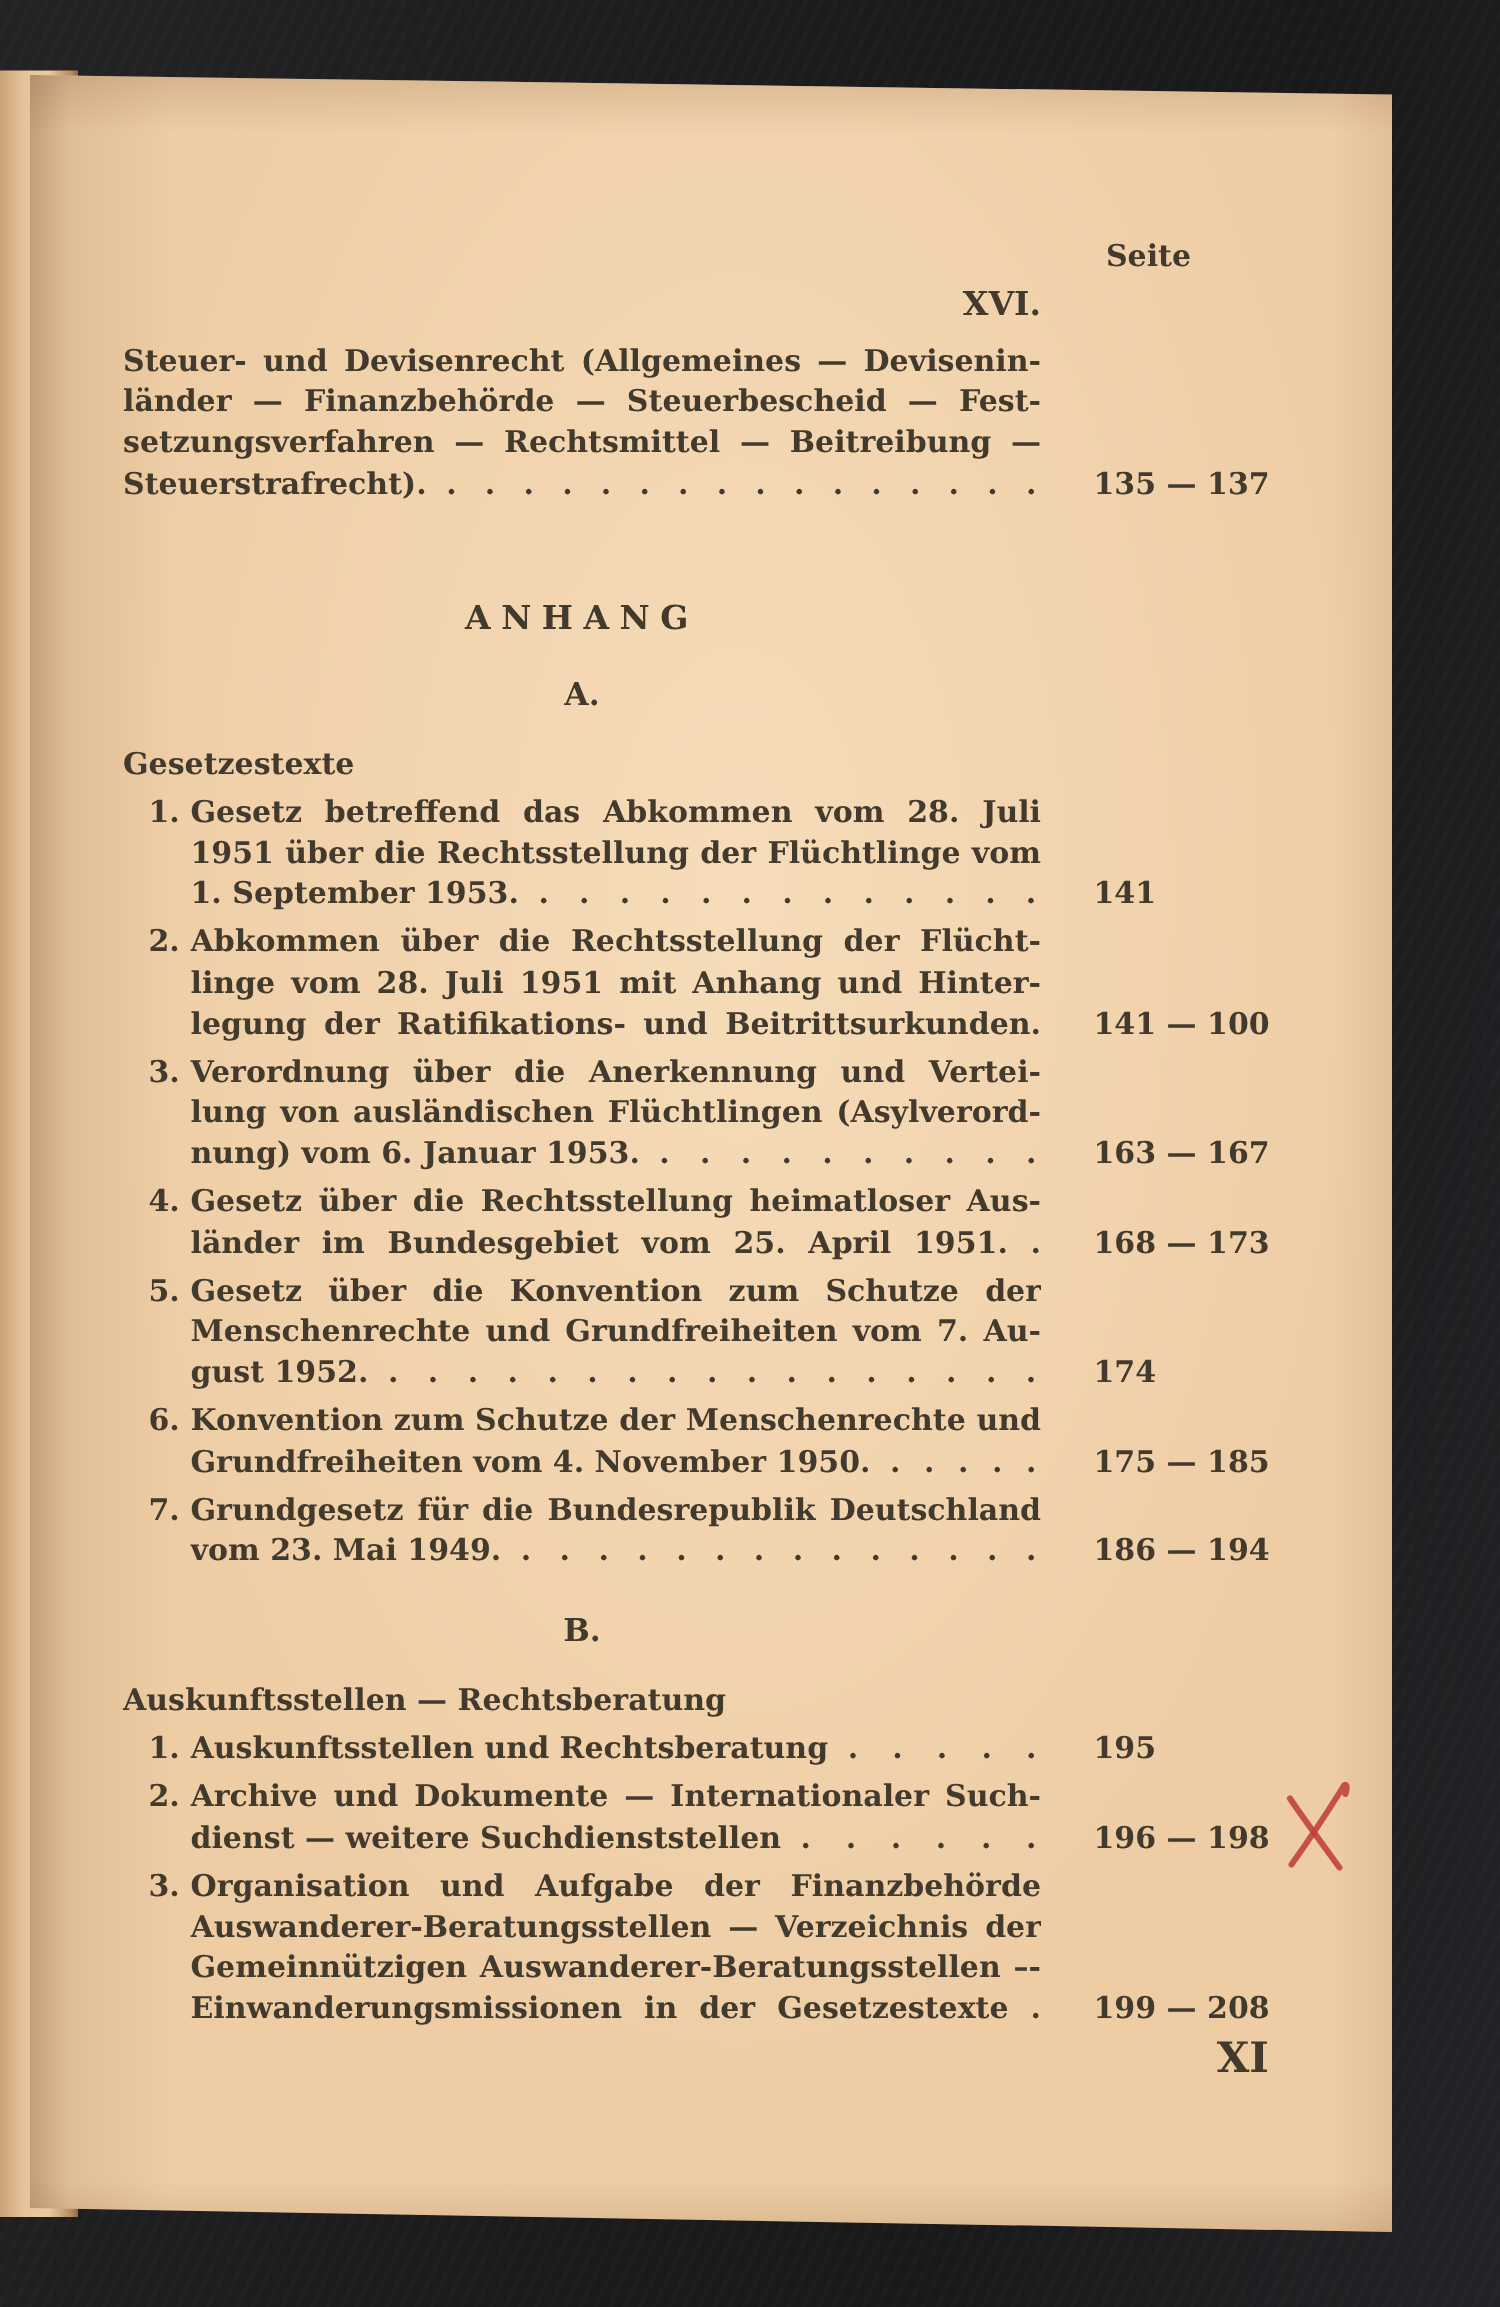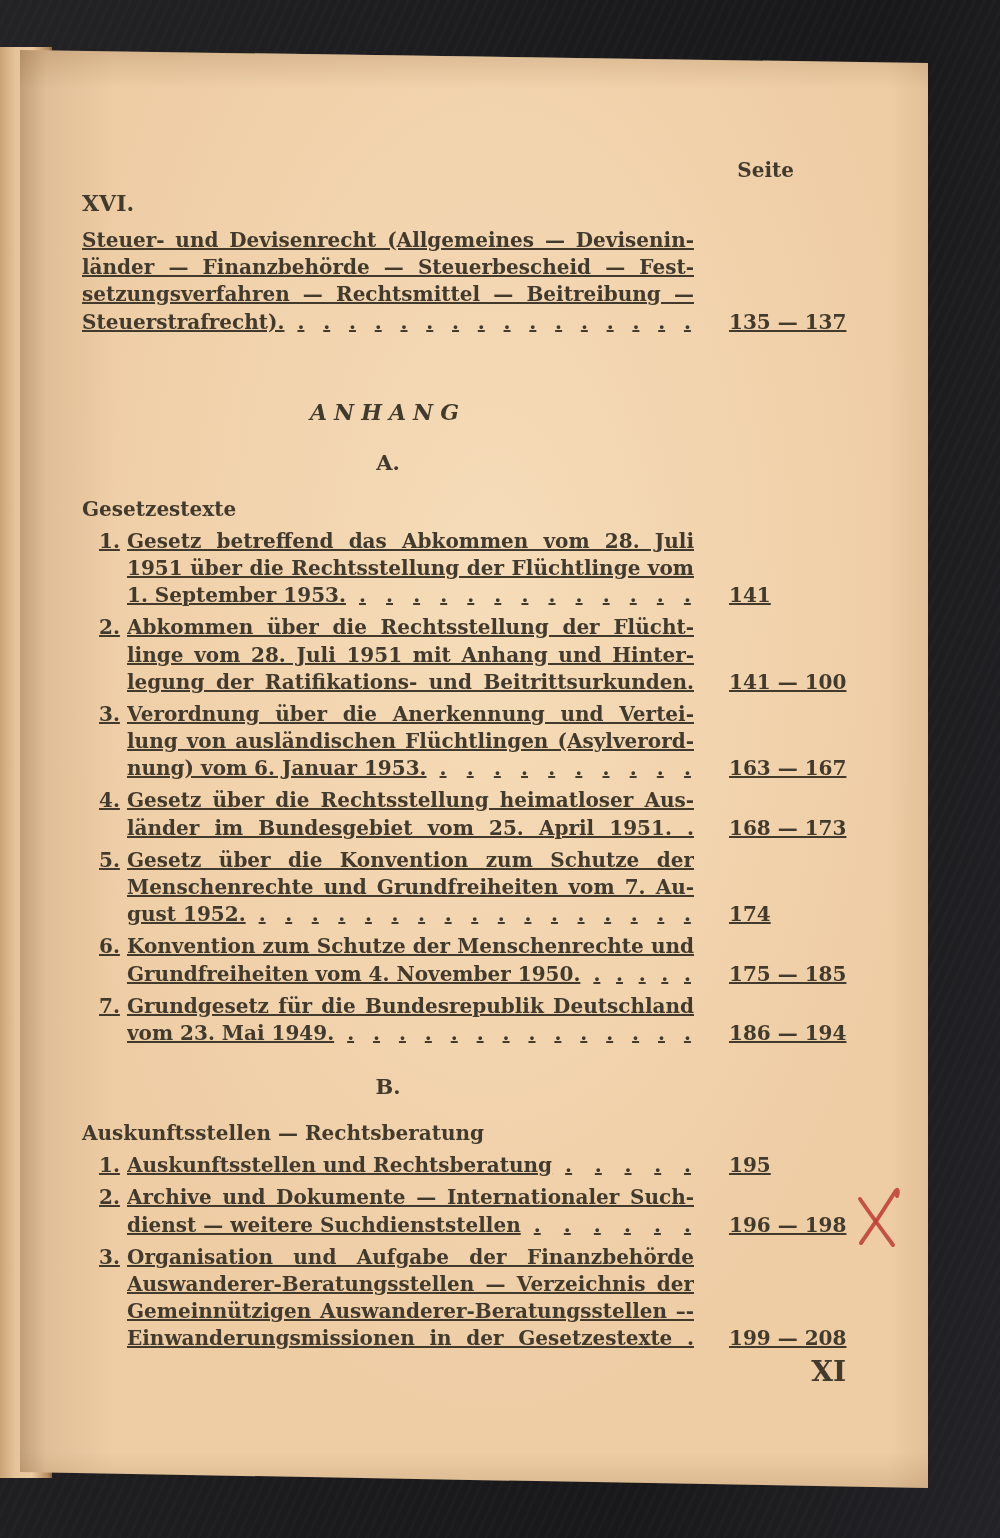--- a/index.html
+++ b/index.html
@@ -30,29 +30,29 @@
       linear-gradient(270deg, rgba(115,72,30,0.10) 0px, rgba(115,72,30,0) 40px),
       radial-gradient(ellipse at 52% 38%, var(--paper-hi) 0%, rgba(246,220,185,0) 65%),
       var(--paper);
     color:var(--ink);
   }
   .content{
     position:relative;width:770px;margin-left:62px;padding-top:110px;
     font-size:20px;font-weight:bold;line-height:27.2px;
   }
   .seite{height:28px;text-align:right;padding-right:58px;margin-bottom:5px;}
-  .chapter-num{width:612px;text-align:left;font-size:22px;height:28px;margin-bottom:9px;}
+  .chapter-num{width:612px;text-align:right;font-size:22px;height:28px;margin-bottom:9px;}
   .rows-block{margin-bottom:0;}
   #chapter-row{margin-bottom:63px;}
-  .anhang{width:612px;text-align:center;font-size:22px;letter-spacing:7px;height:28px;margin-bottom:22px;font-style:italic;}
+  .anhang{width:612px;text-align:center;font-size:22px;letter-spacing:7px;height:28px;margin-bottom:22px;}
   .sec-label{width:612px;text-align:center;font-size:21px;height:28px;margin-bottom:19px;}
   .sec-heading{height:28px;margin-bottom:4px;}
   #section-a-items{margin-bottom:26px;}
   #section-b-items{margin-bottom:2px;}
-  .toc-row{display:grid;grid-template-columns:45px 567px 1fr;margin-bottom:5px;text-decoration:underline;}
+  .toc-row{display:grid;grid-template-columns:45px 567px 1fr;margin-bottom:5px;}
   .toc-row.flush{margin-bottom:0;}
   .toc-row.flush .lines{grid-column:1 / 3;}
   .num{align-self:start;padding-left:17px;}
   .line{height:27.2px;overflow:hidden;}
   .line.just{text-align:justify;}
   .line.just::after{content:"";display:inline-block;width:100%;height:0;}
   .line.last{display:flex;align-items:baseline;}
   .line.last .t{white-space:nowrap;}
   .dots{flex:1;display:flex;justify-content:space-between;padding-left:13px;padding-right:3px;}
   .pages{align-self:end;padding-left:35px;white-space:nowrap;position:relative;}

